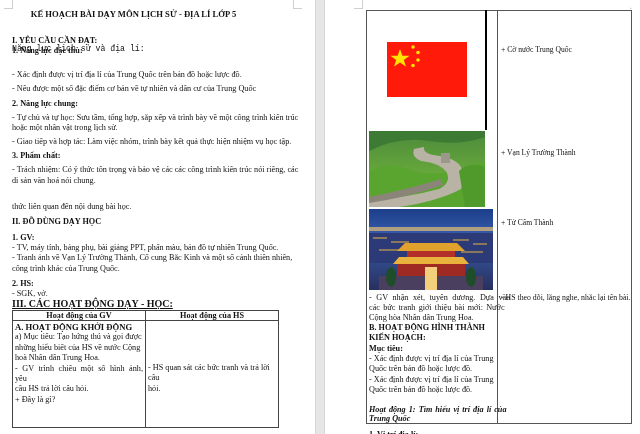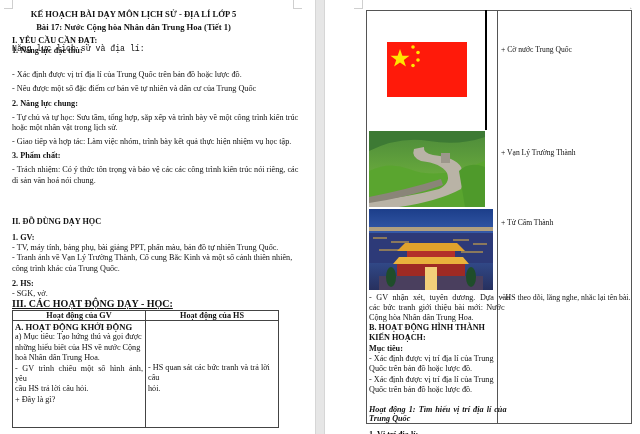--- a/index.html
+++ b/index.html
@@ -23,36 +23,36 @@
   .img-city{position:absolute;left:44px;top:209px;width:124px;height:81px;overflow:hidden;}
 </style>
 </head>
 <body>
 
 <div id="page-left" class="page">
   <div class="corner" style="left:4px;top:0;border-width:0 1px 1px 0;"></div>
   <div class="corner" style="left:293px;top:0;border-width:0 0 1px 1px;"></div>
 
   <div class="t doc-title" style="top:9px;">KẾ HOẠCH BÀI DẠY MÔN LỊCH SỬ - ĐỊA LÍ LỚP 5</div>
-  <div class="t doc-title" style="top:22px;">Bài 17: Nước Cộng hòa Nhân dân Trung Hoa (Tiết 1)</div>
 
   <div class="t b" style="left:12px;top:36px;">I. YÊU CẦU CẦN ĐẠT:</div>
   <div class="t b" style="left:12px;top:46px;">1. Năng lực đặc thù:</div>
   <div class="t" style="left:12px;top:44px;font-family:Liberation Mono, monospace;">Năng lực lịch sử và địa lí:</div>
   <div class="t" style="left:12px;top:70px;">- Xác định được vị trí địa lí của Trung Quốc trên bản đồ hoặc lược đồ.</div>
   <div class="t" style="left:12px;top:84px;">- Nêu được một số đặc điểm cơ bản về tự nhiên và dân cư của Trung Quốc</div>
 
   <div class="t b" style="left:12px;top:99px;">2. Năng lực chung:</div>
   <div class="t" style="left:12px;top:113px;"> - Tự chủ và tự học: Sưu tầm, tổng hợp, sắp xếp và trình bày về một công trình kiến trúc</div>
   <div class="t" style="left:12px;top:123px;">hoặc một nhân vật trong lịch sử.</div>
   <div class="t" style="left:12px;top:137px;">- Giao tiếp và hợp tác: Làm việc nhóm, trình bày kết quả thực hiện nhiệm vụ học tập.</div>
 
   <div class="t b" style="left:12px;top:151px;">3. Phẩm chất:</div>
   <div class="t" style="left:12px;top:165px;">- Trách nhiệm: Có ý thức tôn trọng và bảo vệ các các công trình kiến trúc nói riêng, các</div>
   <div class="t" style="left:12px;top:176px;">di sản văn hoá nói chung.</div>
+  <div class="t" style="left:12px;top:202px;">thức liên quan đến nội dung bài học.</div>
 
   <div class="t b" style="left:12px;top:217px;">II. ĐỒ DÙNG DẠY HỌC</div>
   <div class="t b" style="left:12px;top:233px;">1. GV:</div>
   <div class="t" style="left:12px;top:243px;">- TV, máy tính, bảng phụ, bài giảng PPT, phấn màu, bản đồ tự nhiên Trung Quốc.</div>
   <div class="t" style="left:12px;top:264px;">công trình khác của Trung Quốc.</div>
   <div class="t" style="left:12px;top:253px;">- Tranh ảnh về Vạn Lý Trường Thành, Cố cung Bắc Kinh và một số cảnh thiên nhiên,</div>
 
   <div class="t b" style="left:12px;top:279px;">2. HS:</div>
   <div class="t" style="left:12px;top:289px;">- SGK, vở.</div>
   <div class="t b" style="left:12px;top:299px;font-size:10px;text-decoration:underline;">III. CÁC HOẠT ĐỘNG DẠY - HỌC:</div>

